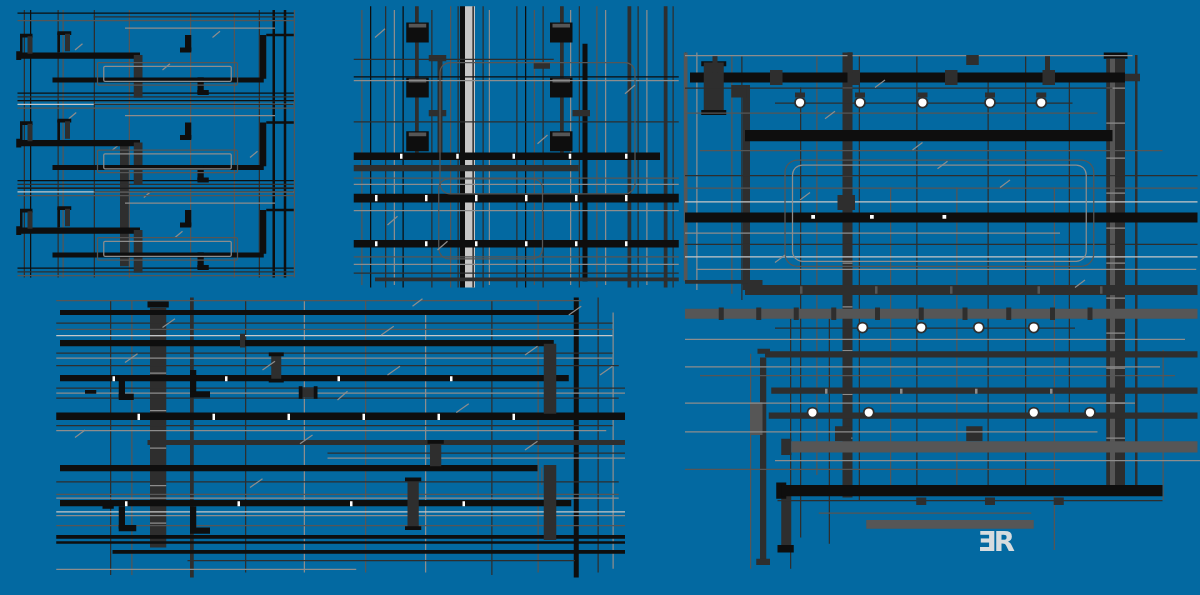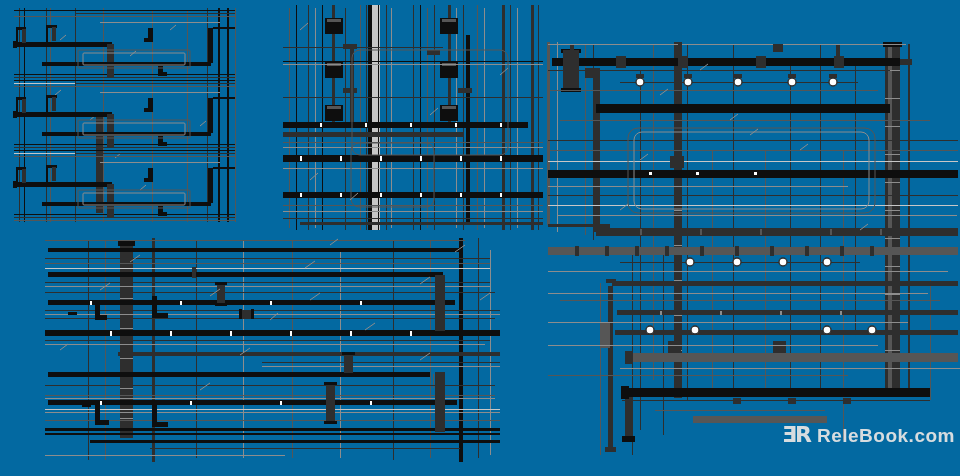--- a/index.html
+++ b/index.html
@@ -494,15 +494,14 @@
         <line x1="800" y1="150" x2="808" y2="144" stroke="#8d8d8d" stroke-width="1"></line>
         <line x1="620" y1="210" x2="628" y2="204" stroke="#8d8d8d" stroke-width="1"></line>
         <line x1="860" y1="230" x2="868" y2="224" stroke="#8d8d8d" stroke-width="1"></line>
         <line x1="700" y1="70" x2="708" y2="64" stroke="#8d8d8d" stroke-width="1"></line>
         <line x1="750" y1="135" x2="758" y2="129" stroke="#8d8d8d" stroke-width="1"></line>
         <line x1="640" y1="160" x2="648" y2="154" stroke="#8d8d8d" stroke-width="1"></line>
       </g>
     </svg>
   <div class="watermark">
     <span class="wm-logo">ƎR</span>
-    <span class="wm-text">ReleBook.com</span>
   </div>
 </div>
 
 </body></html>

